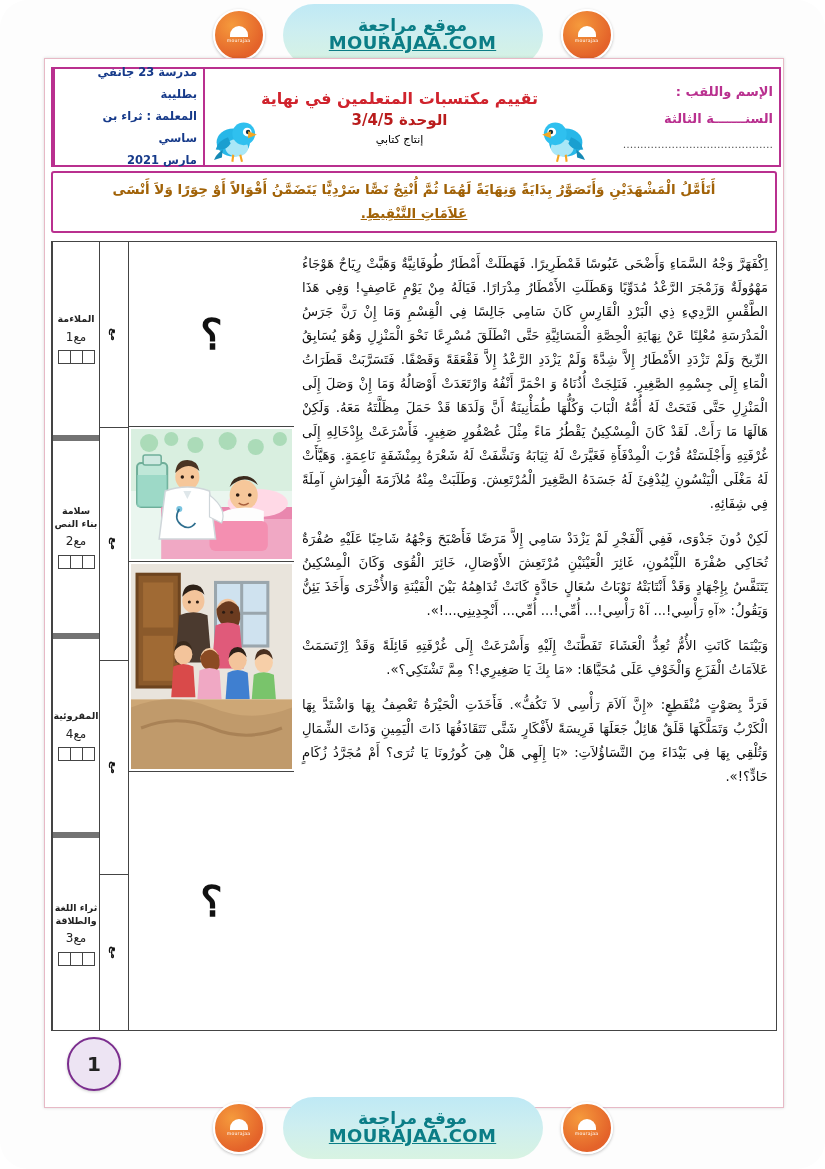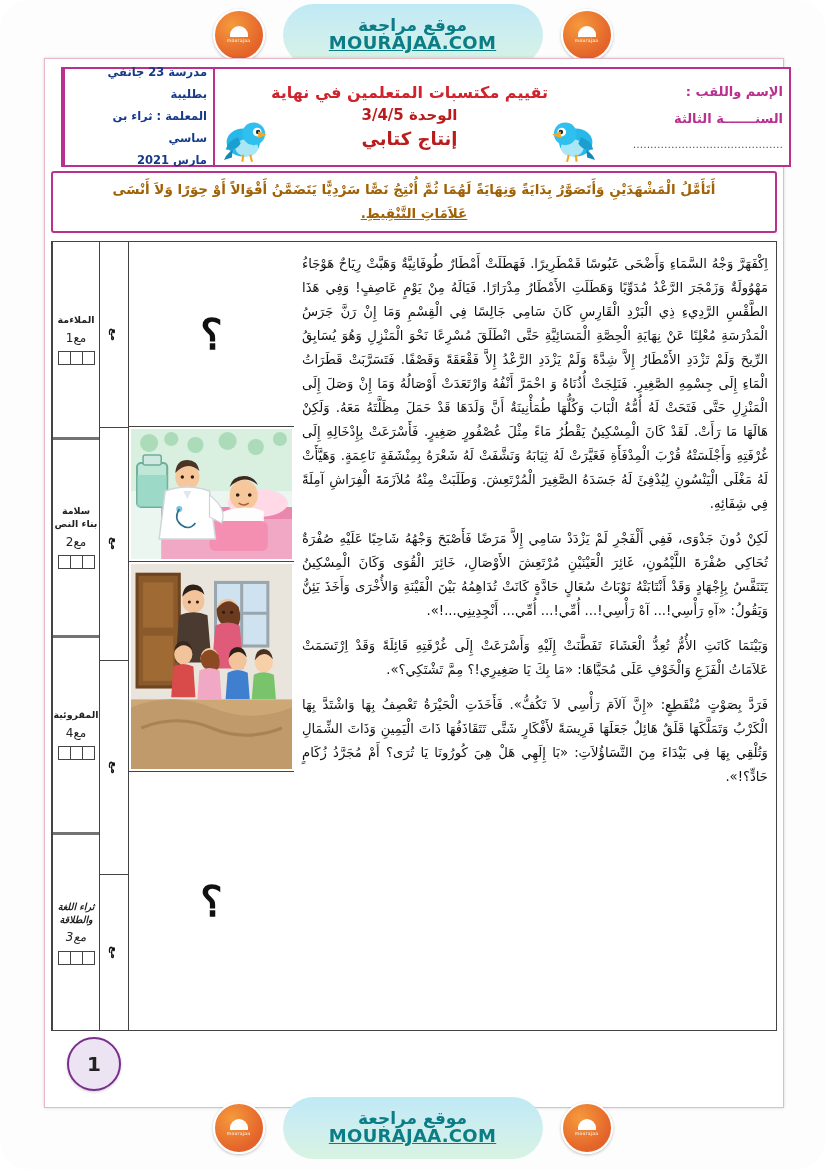--- a/index.html
+++ b/index.html
@@ -55,21 +55,21 @@
   
   .sheet{
     position:absolute;
     left:44px;top:58px;width:738px;height:1048px;
     background:#fff;
     border:1px solid #e7b9c6;
     box-shadow:0 0 3px rgba(0,0,0,.15);
   }
   
   .hdr{
-    position:absolute;left:16px;top:8px;width:726px;height:96px;
+    position:absolute;left:6px;top:8px;width:726px;height:96px;
     border:2px solid #b9308f;
     display:flex;flex-direction:row-reverse;
     background:#fff;
   }
   .hdr-col{
     display:flex;flex-direction:column;justify-content:center;
     padding:3px 6px;box-sizing:border-box;
   }
   .hdr-right{
     width:150px;border-left:2px solid #b9308f;
@@ -79,21 +79,21 @@
   .hdr-mid{
     flex:1;position:relative;border-left:2px solid #b9308f;
     display:flex;align-items:center;justify-content:center;
   }
   .hdr-mid-inner{
     text-align:center;direction:rtl;line-height:1.45;
   }
   .t-red{color:#d0232d;font-size:16px;font-weight:bold;}
   .t-ul{text-align:right;}
   .t-blue{color:#b91c1c;font-size:15px;font-weight:bold;}
-  .t-pink{color:#b91c1c;font-size:18px;font-weight:bold;}
+  .t-pink{color:#000000;font-size:11px;font-weight:normal;}
   .hdr-left{
     width:185px;text-align:right;direction:rtl;
     font-size:13px;color:#b9308f;font-weight:bold;line-height:2.1;
   }
   .hdr-left .dotted{
     color:#555;font-size:11px;font-weight:normal;
   }
   .bird{
     position:absolute;bottom:-2px;width:56px;height:56px;
   }
@@ -119,26 +119,26 @@
     border:1px solid #444;
     display:flex;flex-direction:row-reverse;
     box-sizing:border-box;
     background:#fff;
   }
   .col-crit{
     width:46px;border-left:1px solid #444;
     display:flex;flex-direction:column;
   }
   .crit-cell{
-    flex:1;border-bottom:3px solid #737373;
+    flex:1;border-bottom:6px solid #737373;
     display:flex;flex-direction:column;align-items:center;justify-content:center;
     direction:rtl;text-align:center;
     font-size:9.5px;color:#222;line-height:1.35;padding:2px 1px;box-sizing:border-box;
   }
-  .crit-cell:last-child{border-bottom:none;font-style:italic;}
+  .crit-cell:last-child{border-bottom:none;}
   .crit-label{font-weight:bold;}
   .crit-code{margin-top:3px;font-size:12px;}
   .boxes{
     margin-top:5px;display:flex;flex-direction:row;
     border:1px solid #444;
   }
   .boxes i{
     display:block;width:11px;height:12px;border-left:1px solid #444;
   }
   .boxes i:last-child{border-left:none;}

